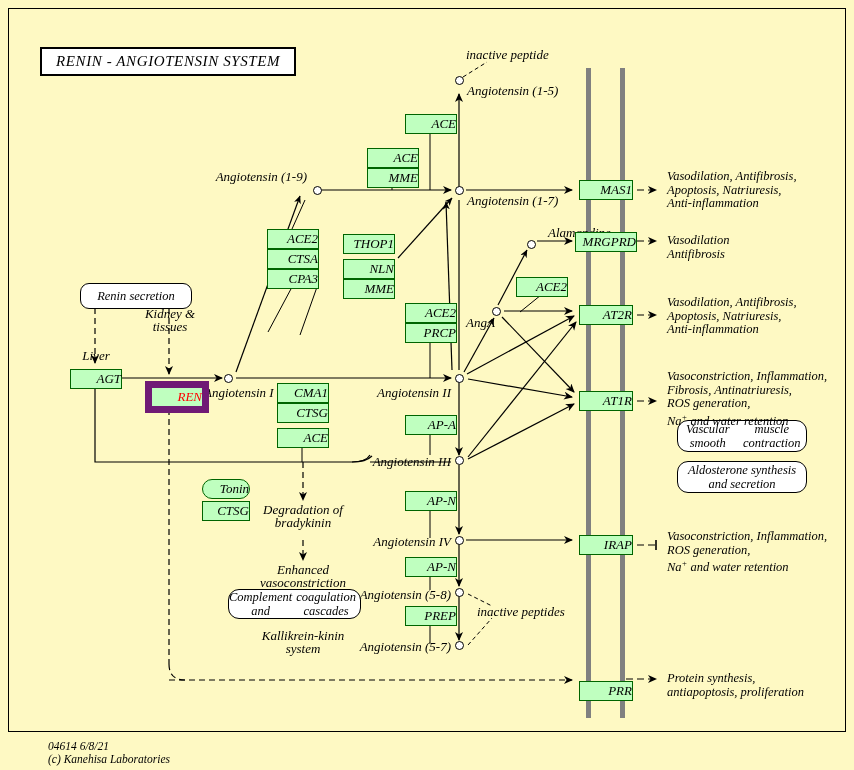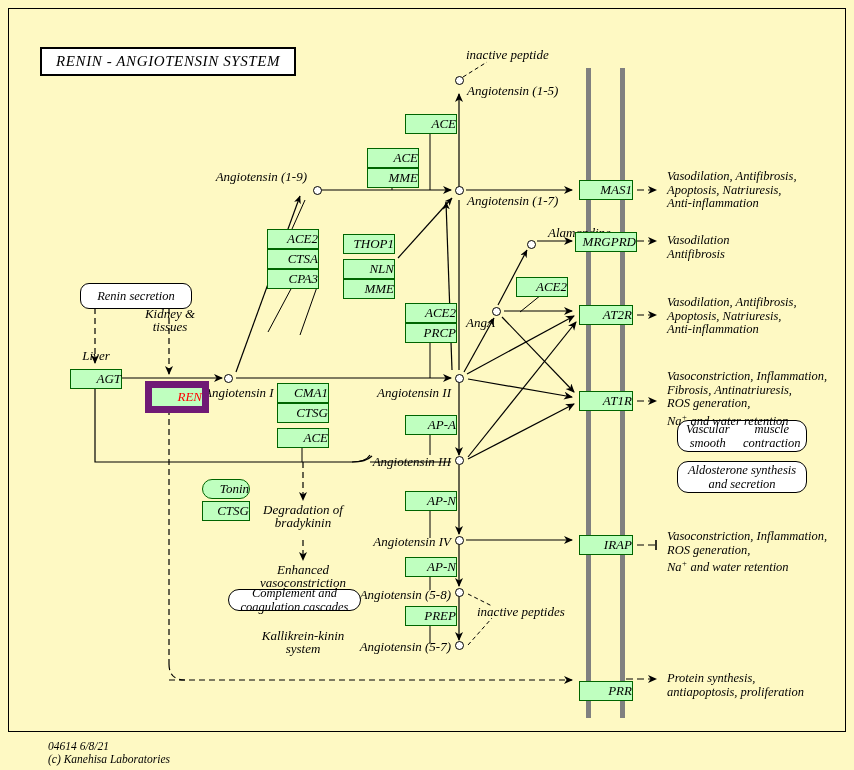--- a/index.html
+++ b/index.html
@@ -186,21 +186,21 @@
   <div class="lb c" style="left:243px;top:516px;width:120px;">bradykinin</div>
 
   <div class="lb c" style="left:243px;top:563px;width:120px;">Enhanced</div>
   <div class="lb c" style="left:243px;top:576px;width:120px;">vasoconstriction</div>
 
   <div class="lb c" style="left:240px;top:629px;width:126px;">Kallikrein-kinin</div>
   <div class="lb c" style="left:240px;top:642px;width:126px;">system</div>
 
   <div class="rb" style="left:80px;top:283px;width:112px;height:26px;border-radius:9px;">Renin secretion</div>
 
-  <div class="rb" style="left:228px;top:589px;width:133px;height:22px;flex-direction:column;">
+  <div class="rb" style="left:228px;top:589px;width:133px;height:30px;flex-direction:row;">
     <span>Complement and</span>
     <span>coagulation cascades</span>
   </div>
 
   <div class="rb" style="left:677px;top:420px;width:130px;height:32px;flex-direction:row;">
     <span>Vascular smooth</span>
     <span>muscle contraction</span>
   </div>
 
   <div class="rb" style="left:677px;top:461px;width:130px;height:32px;flex-direction:column;">

